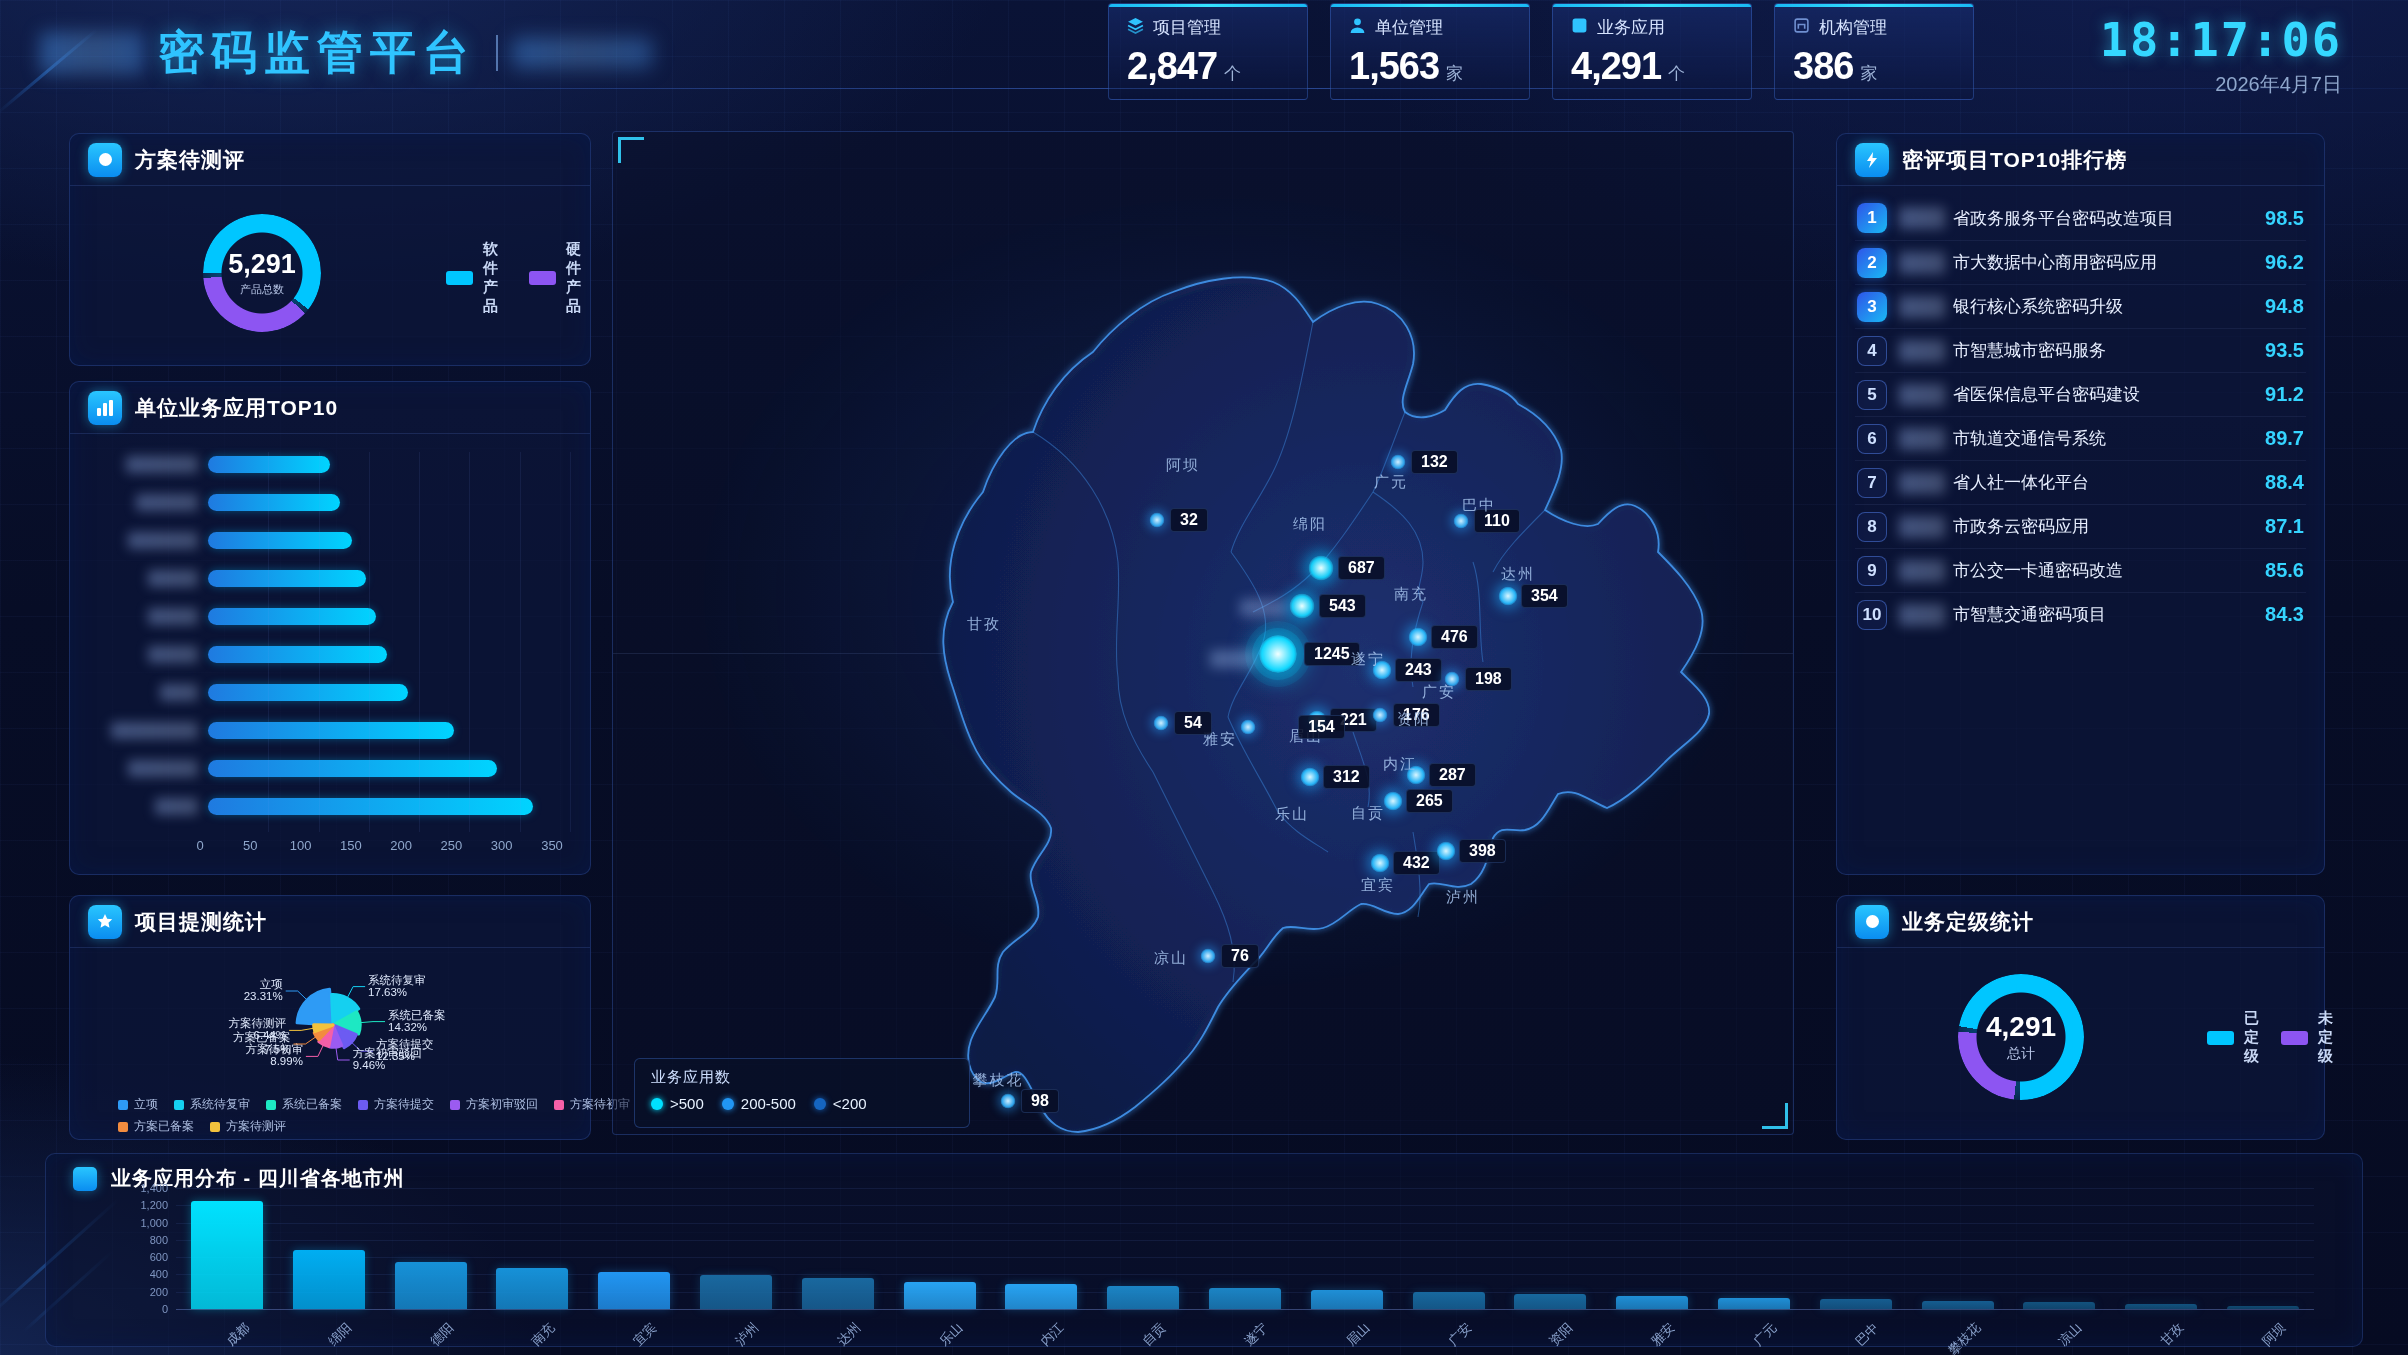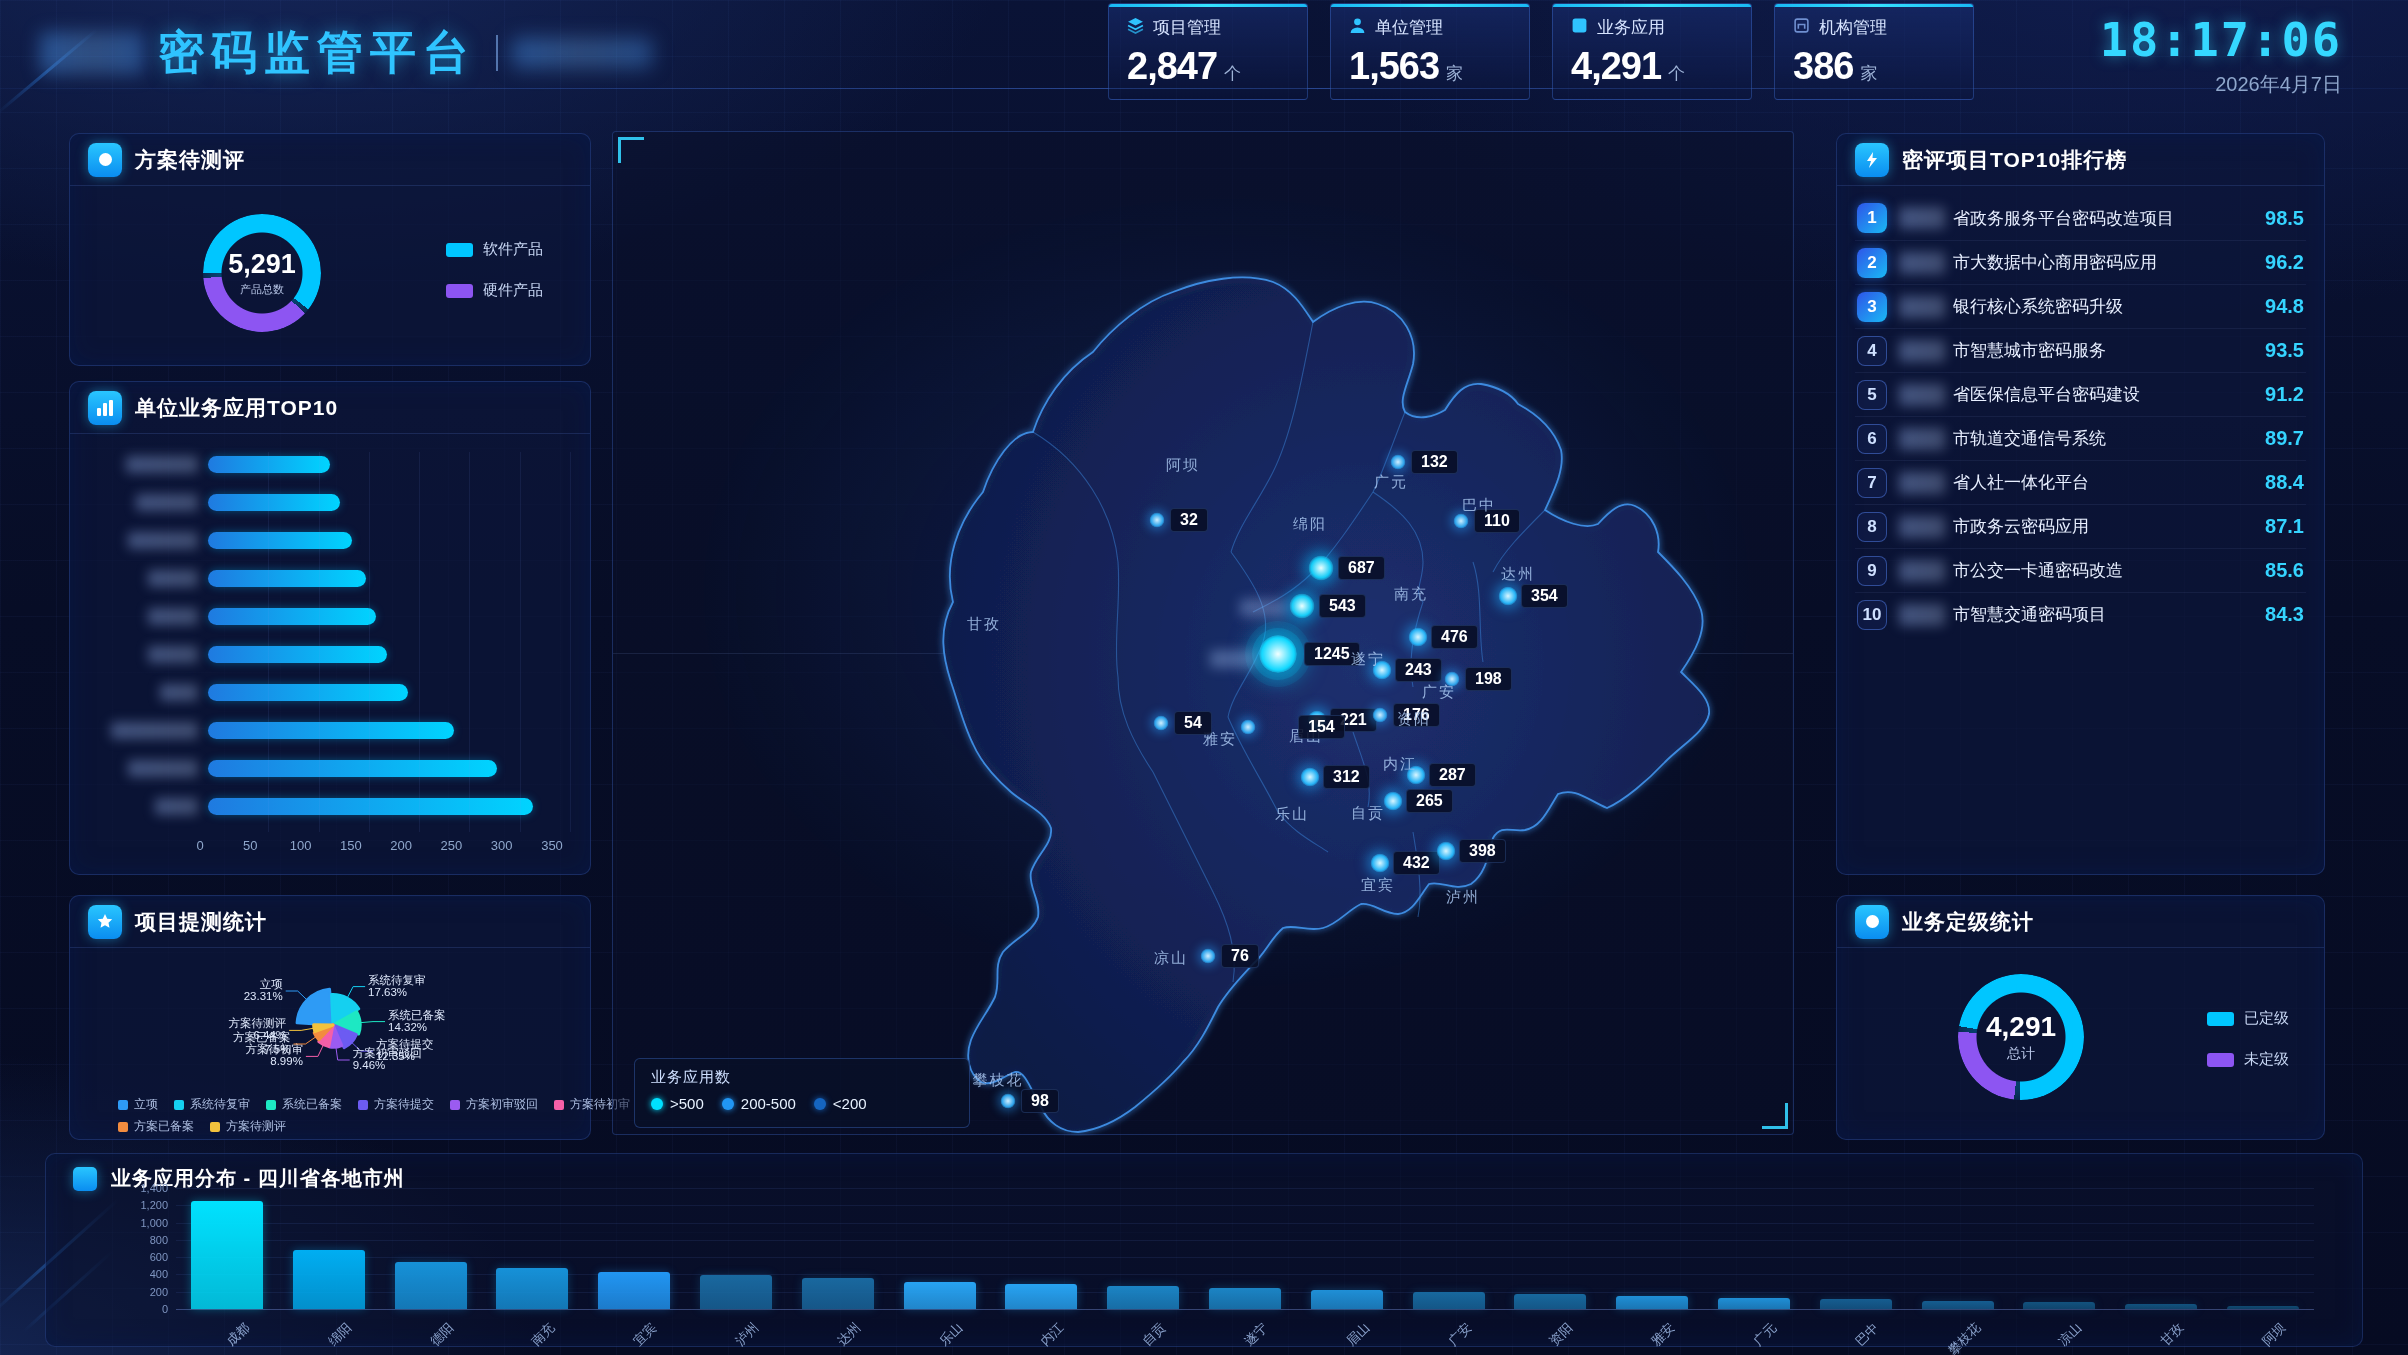--- a/index.html
+++ b/index.html
@@ -35,21 +35,21 @@
   
   .panel{position:absolute;background:rgba(13,22,58,0.72);border:1px solid rgba(64,110,220,0.28);border-radius:10px;box-shadow:0 0 24px rgba(0,30,90,0.35) inset;}
   .p-hdr{height:52px;display:flex;align-items:center;gap:13px;padding:0 18px;border-bottom:1px solid rgba(100,140,240,0.18);}
   .p-ico{width:34px;height:34px;border-radius:8px;background:linear-gradient(180deg,#29c6ff,#0a8df0);display:flex;align-items:center;justify-content:center;box-shadow:0 0 12px rgba(41,198,255,0.45);flex:none;}
   .p-title{font-size:21px;font-weight:bold;color:#fff;letter-spacing:1px;white-space:nowrap;}
   
   .donut{position:absolute;border-radius:50%;}
   .donut-ct{position:absolute;display:flex;flex-direction:column;align-items:center;justify-content:center;text-align:center;}
   .donut-v{font-weight:bold;color:#fff;}
   .donut-l{color:#b9c7e8;margin-top:2px;}
-  .lgd{position:absolute;display:flex;flex-direction:column;}
+  .lgd{position:absolute;display:flex;font-weight:bold;}
   .lgd-row{display:flex;align-items:center;gap:10px;}
   .lgd-sw{border-radius:3px;flex:none;}
   .lgd-tx{font-size:15px;color:#c9d8f5;}
   
   .hrow{display:flex;align-items:center;height:17px;margin-bottom:21px;}
   .hlab{width:120px;display:flex;justify-content:flex-end;padding-right:10px;flex:none;}
   .hchip{height:17px;border-radius:3px;background:linear-gradient(90deg,rgba(150,180,240,0.40),rgba(190,215,255,0.30));filter:blur(6px);}
   .htrack{flex:1;position:relative;height:17px;}
   .hbar{position:absolute;left:0;top:0;height:17px;border-radius:9px;background:linear-gradient(90deg,#1f7ae0,#00d4ff);box-shadow:0 0 8px rgba(0,190,255,0.35);}
   .haxis{position:relative;height:20px;margin-left:130px;margin-right:0;}

